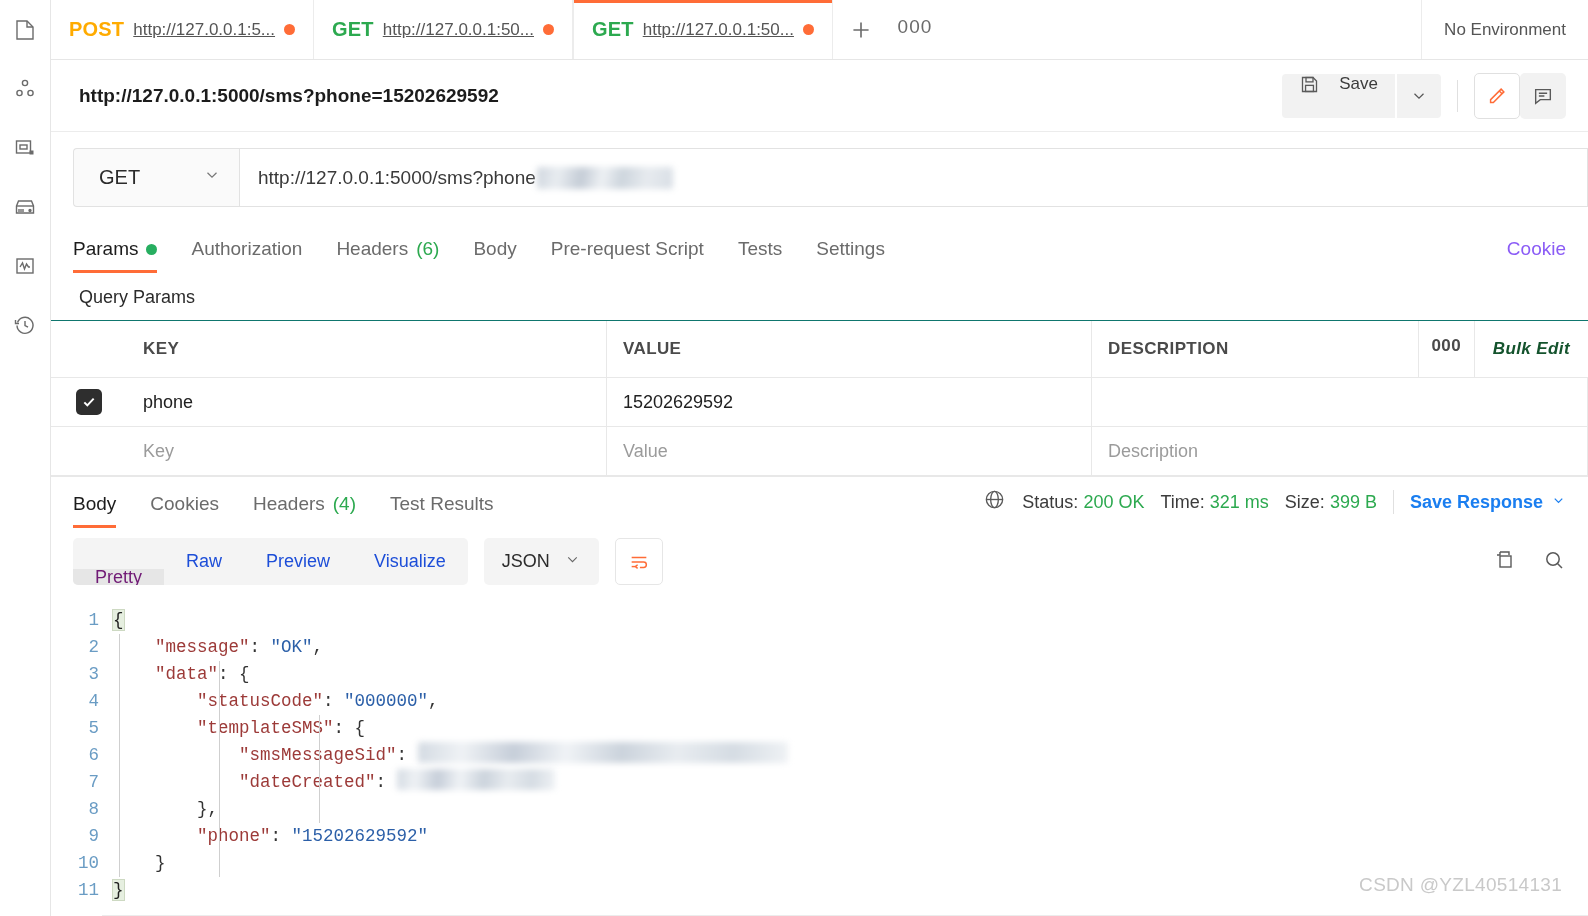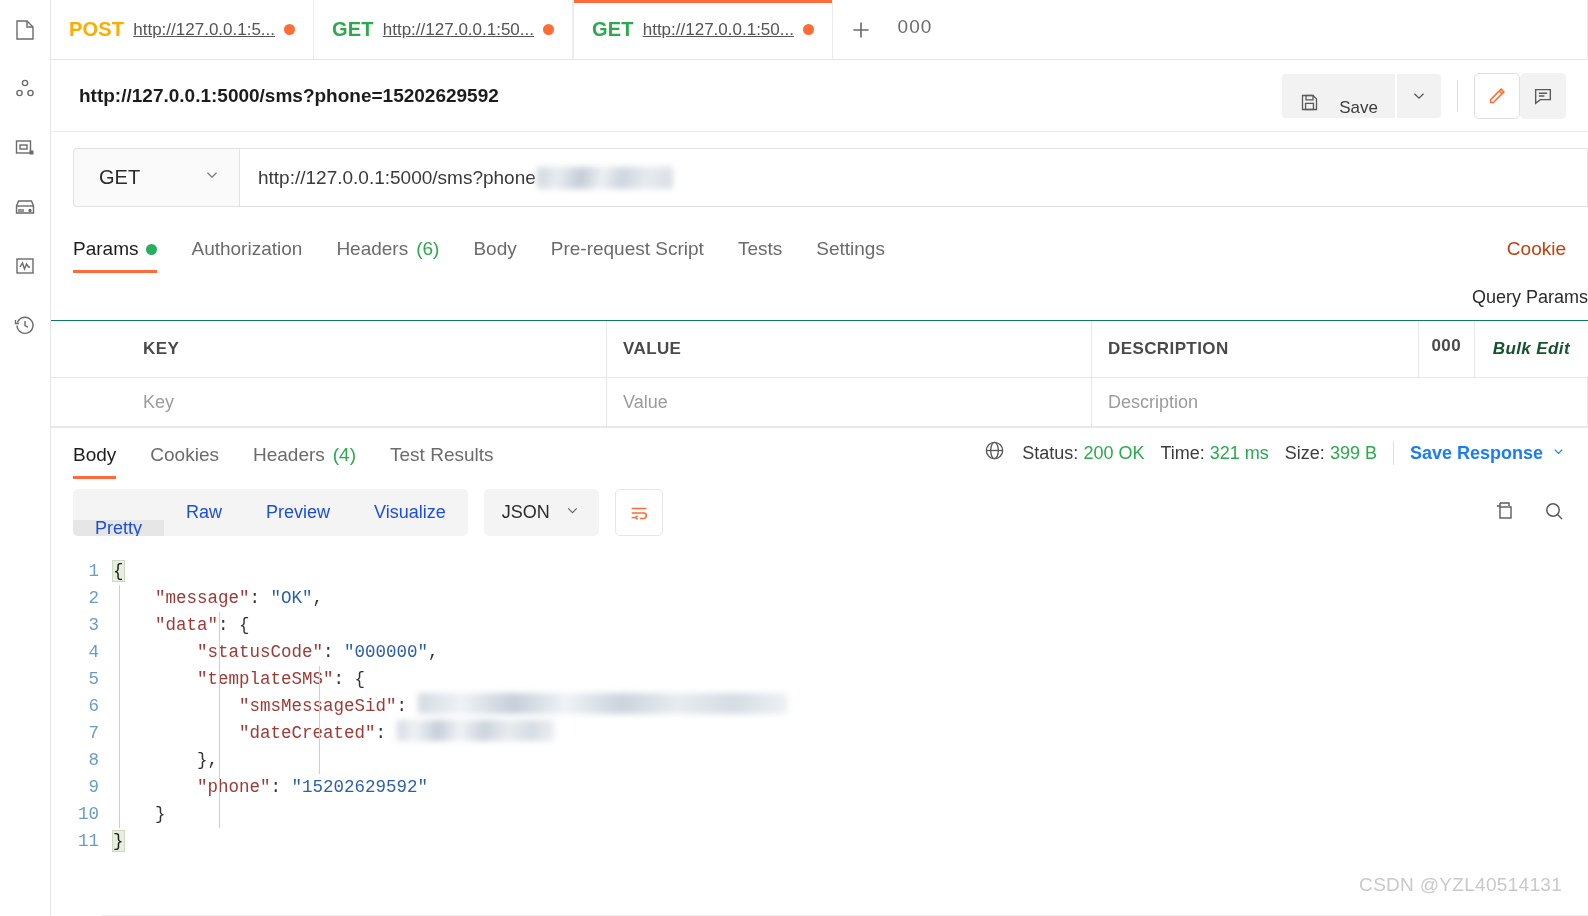--- a/index.html
+++ b/index.html
@@ -76,21 +76,21 @@
   .titlerow {
     height:72px; min-height:72px;
     display:flex; align-items:center;
     padding:0 22px 0 28px;
     border-bottom:1px solid #ececec;
     background:#fff;
   }
   .req-title { font-size:19px; font-weight:700; color:#1c1c1c; }
   .titlerow-right { margin-left:auto; display:flex; align-items:center; gap:0; }
   .btn-save {
-    display:flex; align-items:flex-end; gap:19px;
+    display:flex; align-items:flex-start; gap:19px;
     height:44px; padding:0 17px;
     background:#f2f2f2; border:none; border-radius:4px 0 0 4px;
     font-size:17px; color:#3c3c3c; cursor:pointer;
     font-family:inherit;
   }
   .btn-save-caret {
     width:44px; height:44px; background:#f2f2f2; border-radius:0 4px 4px 0;
     margin-left:2px;
     display:flex; align-items:center; justify-content:center;
     color:#555; cursor:pointer;
@@ -161,26 +161,26 @@
   .rtab:first-child { padding-left:0; }
   .rtab.active { color:#1c1c1c; }
   .rtab.active::after {
     content:""; position:absolute; left:0; right:17px; bottom:0; height:3px;
     background:#ff6c37;
   }
   .rtab:first-child.active::after { left:0; right:17px; }
   .green-dot { width:11px; height:11px; border-radius:50%; background:#27ae60; margin-bottom:5px; }
   .count-green { color:#2ca94f; }
   .cookies-link {
-    margin-left:auto; color:#c2410c; font-size:19px; cursor:pointer;
+    margin-left:auto; color:#8b5cf6; font-size:19px; cursor:pointer;
     padding-bottom:13px; white-space:nowrap;text-align:center;
   }
 
   
-  .qp-label { padding:14px 0 12px 28px; font-size:18px; color:#2b2b2b;text-align:right; }
+  .qp-label { padding:14px 0 12px 28px; font-size:18px; color:#2b2b2b; }
   .ptable { border-top:1px solid #0f766e; }
   .prow { display:flex; align-items:stretch; border-bottom:1px solid #e8e8e8; }
   .pcell {
     border-right:1px solid #e8e8e8;
     display:flex; align-items:center;
     padding:0 16px;
     font-size:18px;
     min-height:48px;
   }
   .pcell.check { width:76px; justify-content:center; padding:0; border-right:none; }
@@ -217,21 +217,21 @@
   
   .fmtbar { display:flex; align-items:center; padding:10px 22px 12px 22px; }
   .seg {
     display:flex; background:#f4f4f4; border-radius:5px; overflow:hidden;
     height:47px;
   }
   .seg-item {
     display:flex; align-items:center; padding:0 22px;
     font-size:18px; color:#1d4ed8; cursor:pointer;
   }
-  .seg-item.active { background:#e6e6e6; color:#1d4ed8;margin-top:31px; }
+  .seg-item.active { background:#e6e6e6; color:#701a75;margin-top:31px; }
   .json-sel {
     margin-left:16px; height:47px; background:#f4f4f4; border-radius:5px;
     display:flex; align-items:center; gap:14px; padding:0 18px;
     font-size:18px; color:#2b2b2b; cursor:pointer;
   }
   .wrap-btn {
     margin-left:16px; width:48px; height:47px;
     background:#fff; border:1px solid #e6e6e6; border-radius:5px;
     display:flex; align-items:center; justify-content:center;
     color:#ff6c37; cursor:pointer;
@@ -349,20 +349,23 @@
         <svg width="26" height="26" viewBox="0 0 24 24" stroke="currentColor" stroke-width="1.5">
             <path d="M12 5v14M5 12h14"></path>
           </svg>
       </div>
       <div class="tab-dots">
         <span>000</span>
       </div>
 
       <div class="tabstrip-spacer"></div>
 
+      <div class="env-select">
+        <span>No Environment</span>
+      </div>
     </div>
 
     <div class="titlerow">
       <div class="req-title">http://127.0.0.1:5000/sms?phone=15202629592</div>
       <div class="titlerow-right">
         <button class="btn-save">
           <span>
             <svg width="21" height="21" viewBox="0 0 24 24" fill="none" stroke="#5a5a5a" stroke-width="1.5">
               <path d="M4 4h12l4 4v12H4z"></path>
                 <rect x="8" y="4" width="8" height="5"></rect>
@@ -439,20 +442,32 @@
     <div class="ptable">
       <div class="prow head">
         <div class="pcell check"></div>
         <div class="pcell key">KEY</div>
         <div class="pcell value">VALUE</div>
         <div class="pcell desc">DESCRIPTION</div>
         <div class="pcell dots">000</div>
         <div class="pcell bulk">Bulk Edit</div>
       </div>
 
+      <div class="prow">
+        <div class="pcell check">
+          <div class="cbox">
+            <svg width="16" height="16" viewBox="0 0 24 24" fill="none" stroke="#fff" stroke-width="3">
+                <path d="M5 12.5l4.5 4.5L19 7"></path>
+              </svg>
+          </div>
+        </div>
+        <div class="pcell key">phone</div>
+        <div class="pcell value">15202629592</div>
+        <div class="pcell desc"></div>
+      </div>
 
       <div class="prow">
         <div class="pcell check"></div>
         <div class="pcell key ph">Key</div>
         <div class="pcell value ph">Value</div>
         <div class="pcell desc ph">Description</div>
       </div>
     </div>
 
     <div class="respbar">

